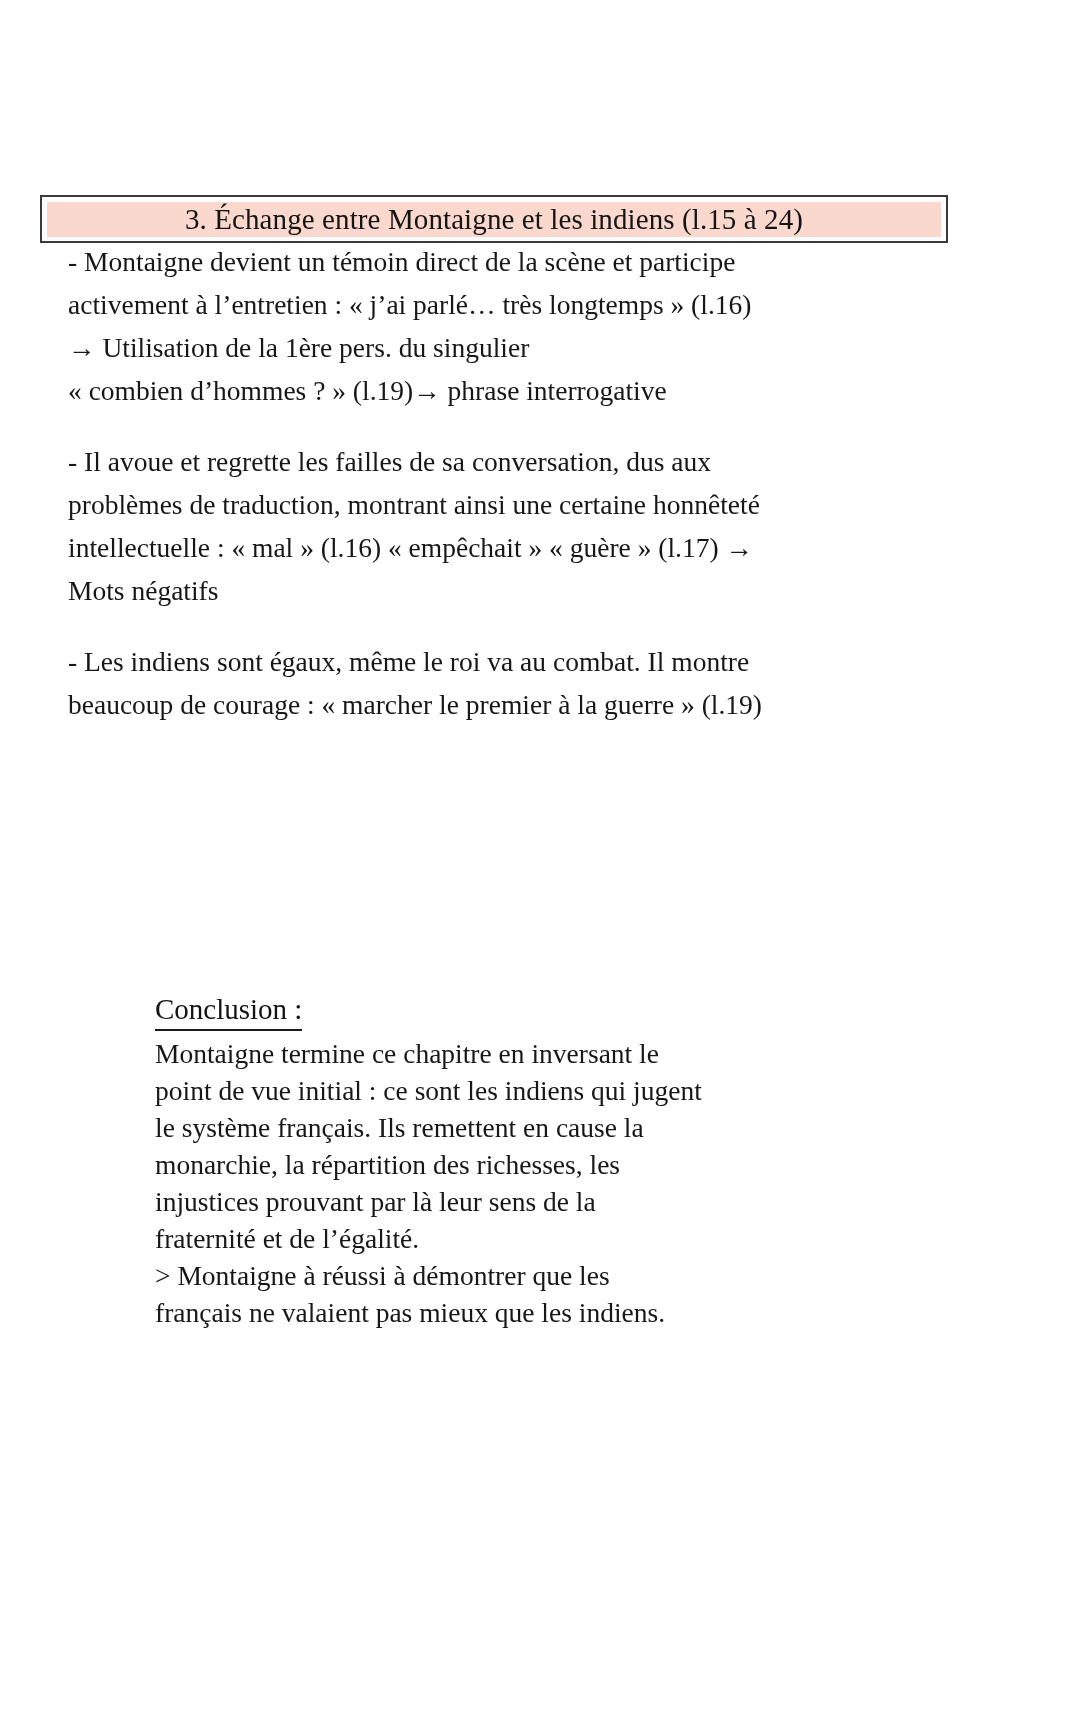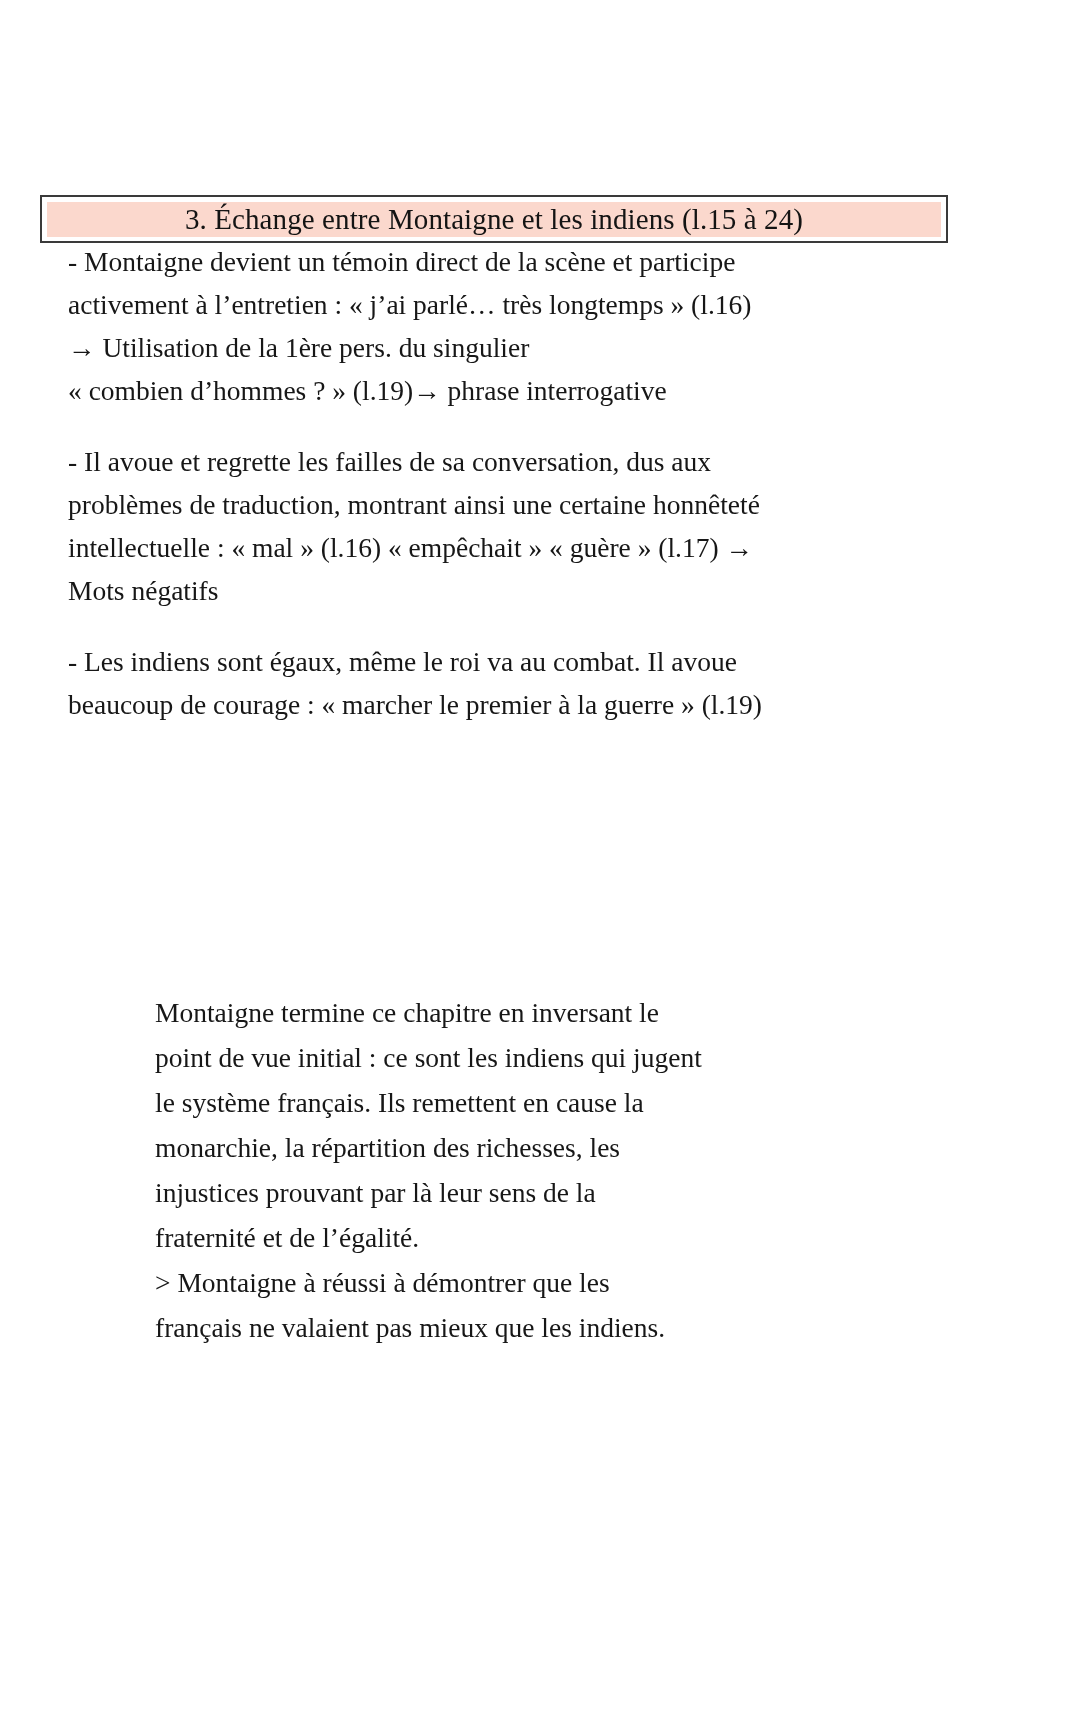--- a/index.html
+++ b/index.html
@@ -84,21 +84,21 @@
     font-size: 29px;
     line-height: 38px;
     margin: 0 0 4px 0;
     display: inline-block;
     border-bottom: 2px solid #1a1a1a;
     padding-bottom: 1px;
     color: #141414;
   }
   .conclusion-body {
     font-size: 27.5px;
-    line-height: 45px;
+    line-height: 37px;
     margin: 0;
     color: #171717;
     white-space: pre-wrap;
   }
 </style>
 </head>
 <body>
 
 <div class="page">
 
@@ -109,25 +109,28 @@
 
   <div class="body-col">
     <p class="para">- Montaigne devient un témoin direct de la scène et participe
 activement à l’entretien : « j’ai parlé… très longtemps » (l.16)
 → Utilisation de la 1ère pers. du singulier
 « combien d’hommes ? » (l.19)→ phrase interrogative</p>
     <p class="para">- Il avoue et regrette les failles de sa conversation, dus aux
 problèmes de traduction, montrant ainsi une certaine honnêteté
 intellectuelle : « mal » (l.16) « empêchait » « guère » (l.17) →
 Mots négatifs</p>
-    <p class="para">- Les indiens sont égaux, même le roi va au combat. Il avoue
+    <p class="para">- Les indiens sont égaux, même le roi va au combat. Il montre
 beaucoup de courage : « marcher le premier à la guerre » (l.19)</p>
   </div>
 
   <div class="conclusion">
+    <div>
+      <span class="conclusion-title">Conclusion :</span>
+    </div>
     <p class="conclusion-body">Montaigne termine ce chapitre en inversant le
 point de vue initial : ce sont les indiens qui jugent
 le système français. Ils remettent en cause la
 monarchie, la répartition des richesses, les
 injustices prouvant par là leur sens de la
 fraternité et de l’égalité.
 &gt; Montaigne à réussi à démontrer que les
 français ne valaient pas mieux que les indiens.</p>
   </div>
 

